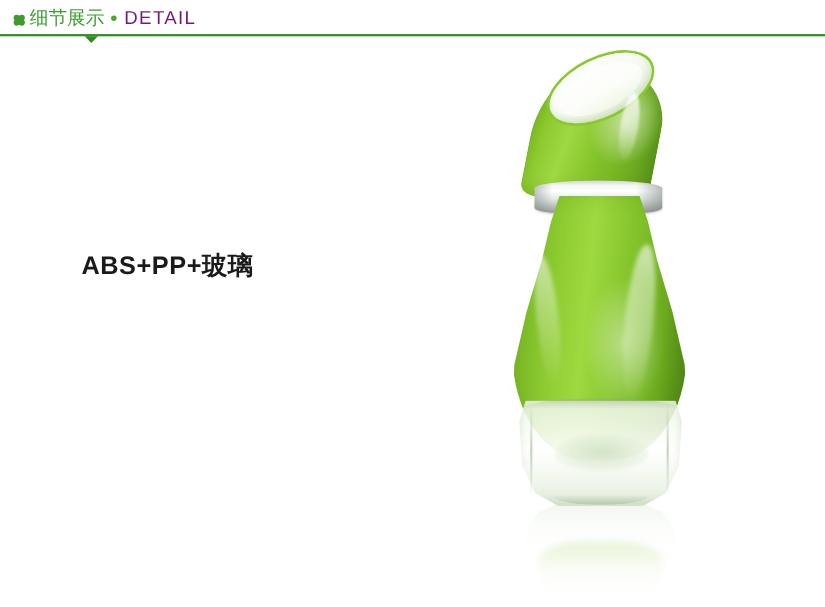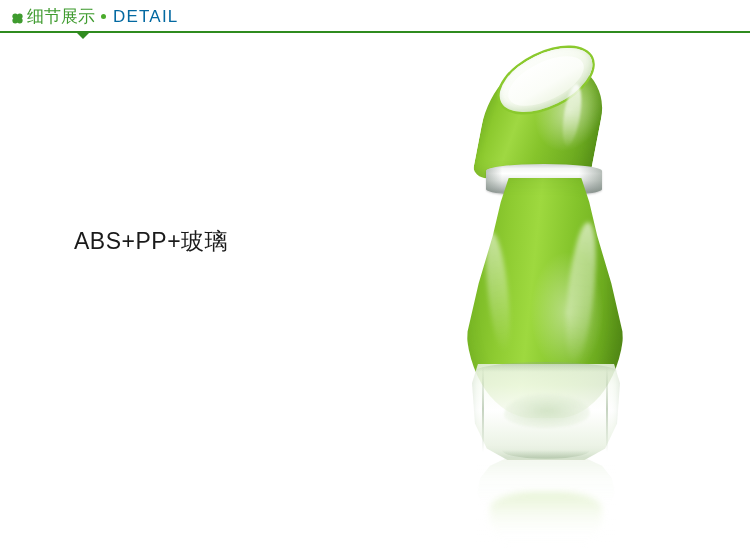--- a/index.html
+++ b/index.html
@@ -58,21 +58,21 @@
     height: 5px;
     border-radius: 50%;
     background: #4aab2b;
     margin: 0 7px 0 6px;
     position: relative;
     top: -1px;
     flex: 0 0 auto;
   }
   .header-en {
     font-size: 17px;
-    color: #0369a1;
+    color: #701a75;
     letter-spacing: 1.2px;
     line-height: 20px;
   }
 
   .header-rule {
     position: absolute;
     left: 0;
     top: 31px;
     width: 750px;
     height: 2px;
@@ -92,21 +92,21 @@
   
   .copy-block {
     position: absolute;
     left: 74px;
     top: 224px;
     width: 330px;
   }
   .copy-line {
     color: #1a1a1a;
     font-size: 23px;
-    font-weight: normal;
+    font-weight: bold;
     line-height: 34px;
     letter-spacing: 0.5px;
     white-space: nowrap;
   }
 
   
   .product-photo {
     position: absolute;
     left: 430px;
     top: 46px;

